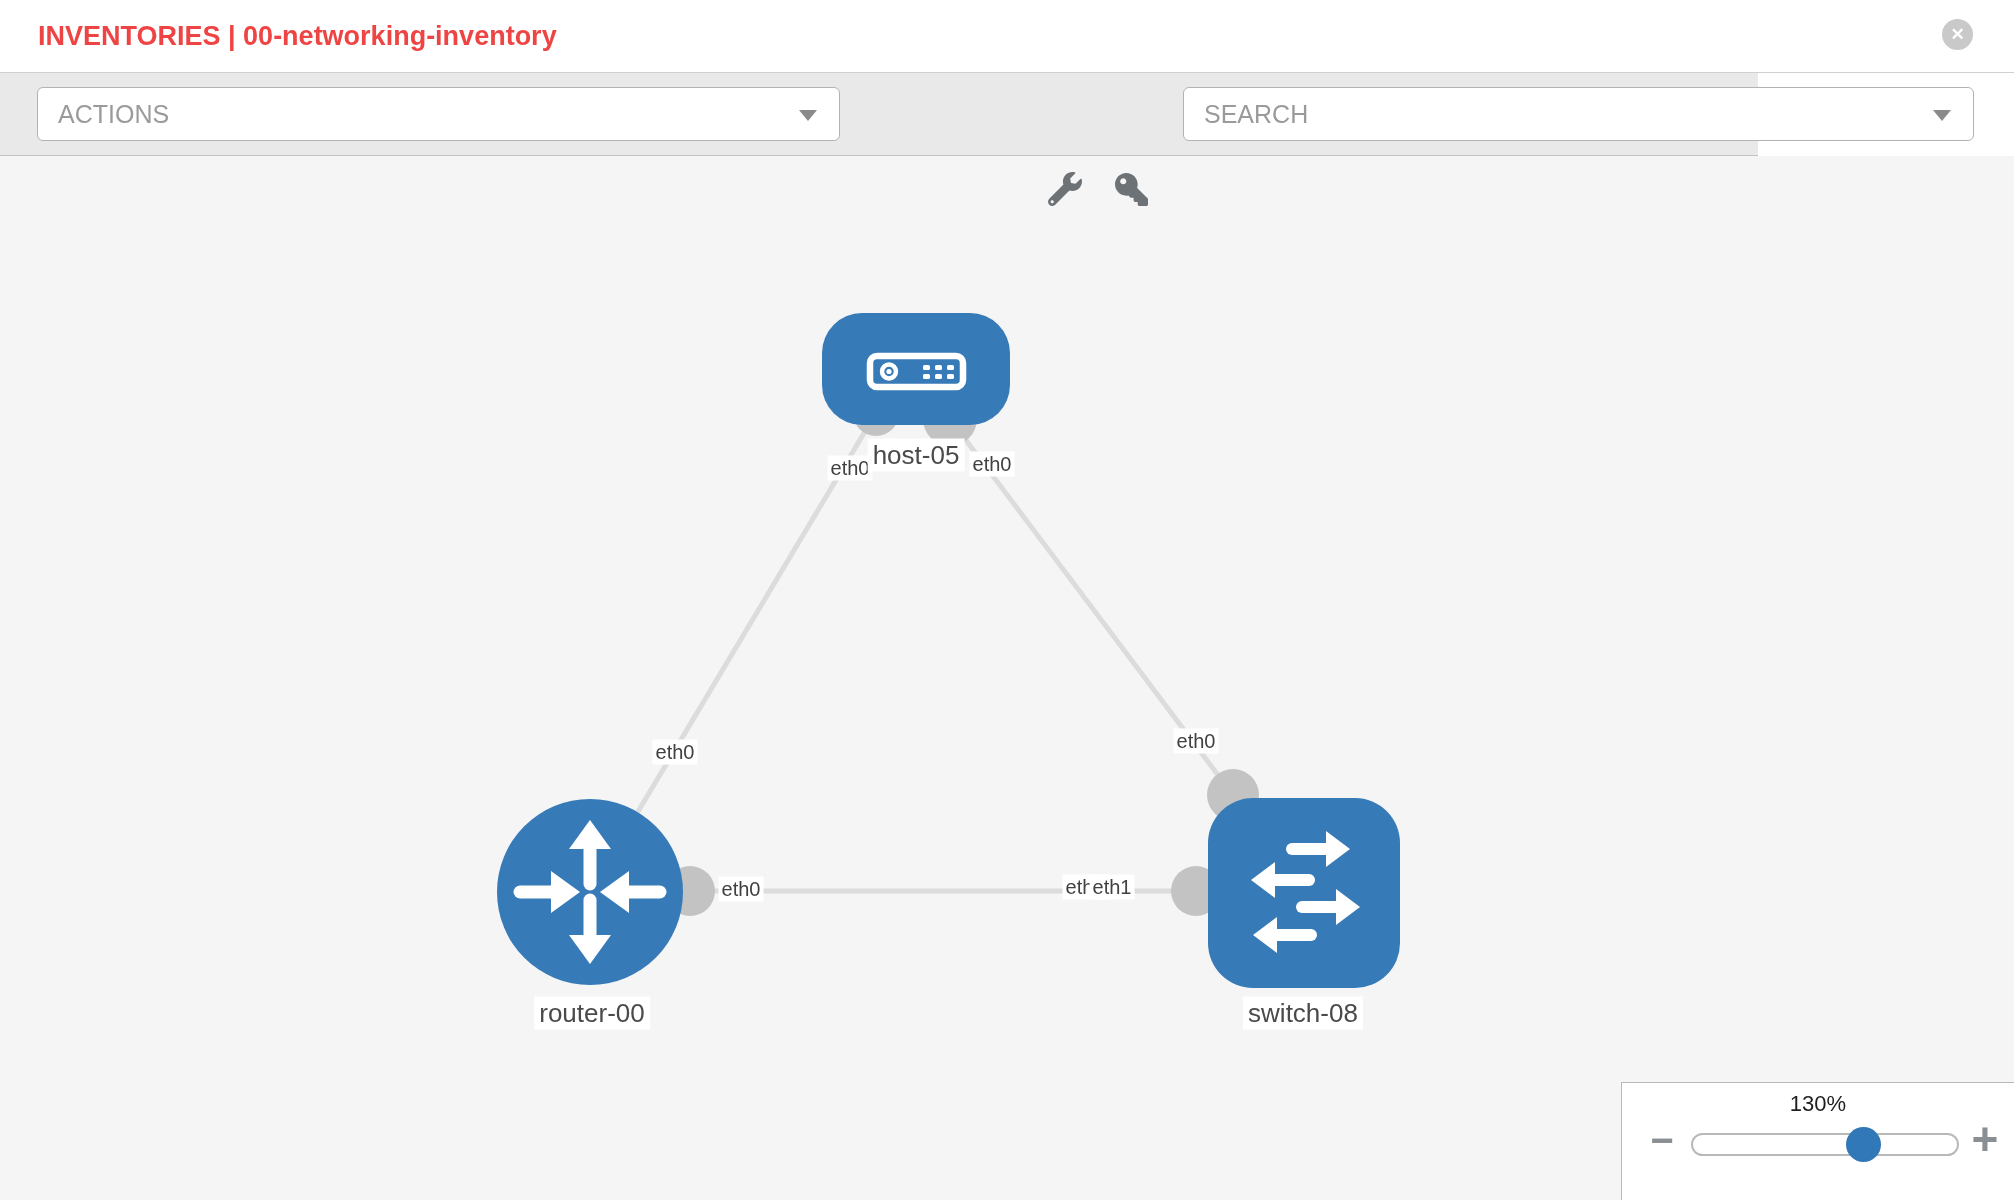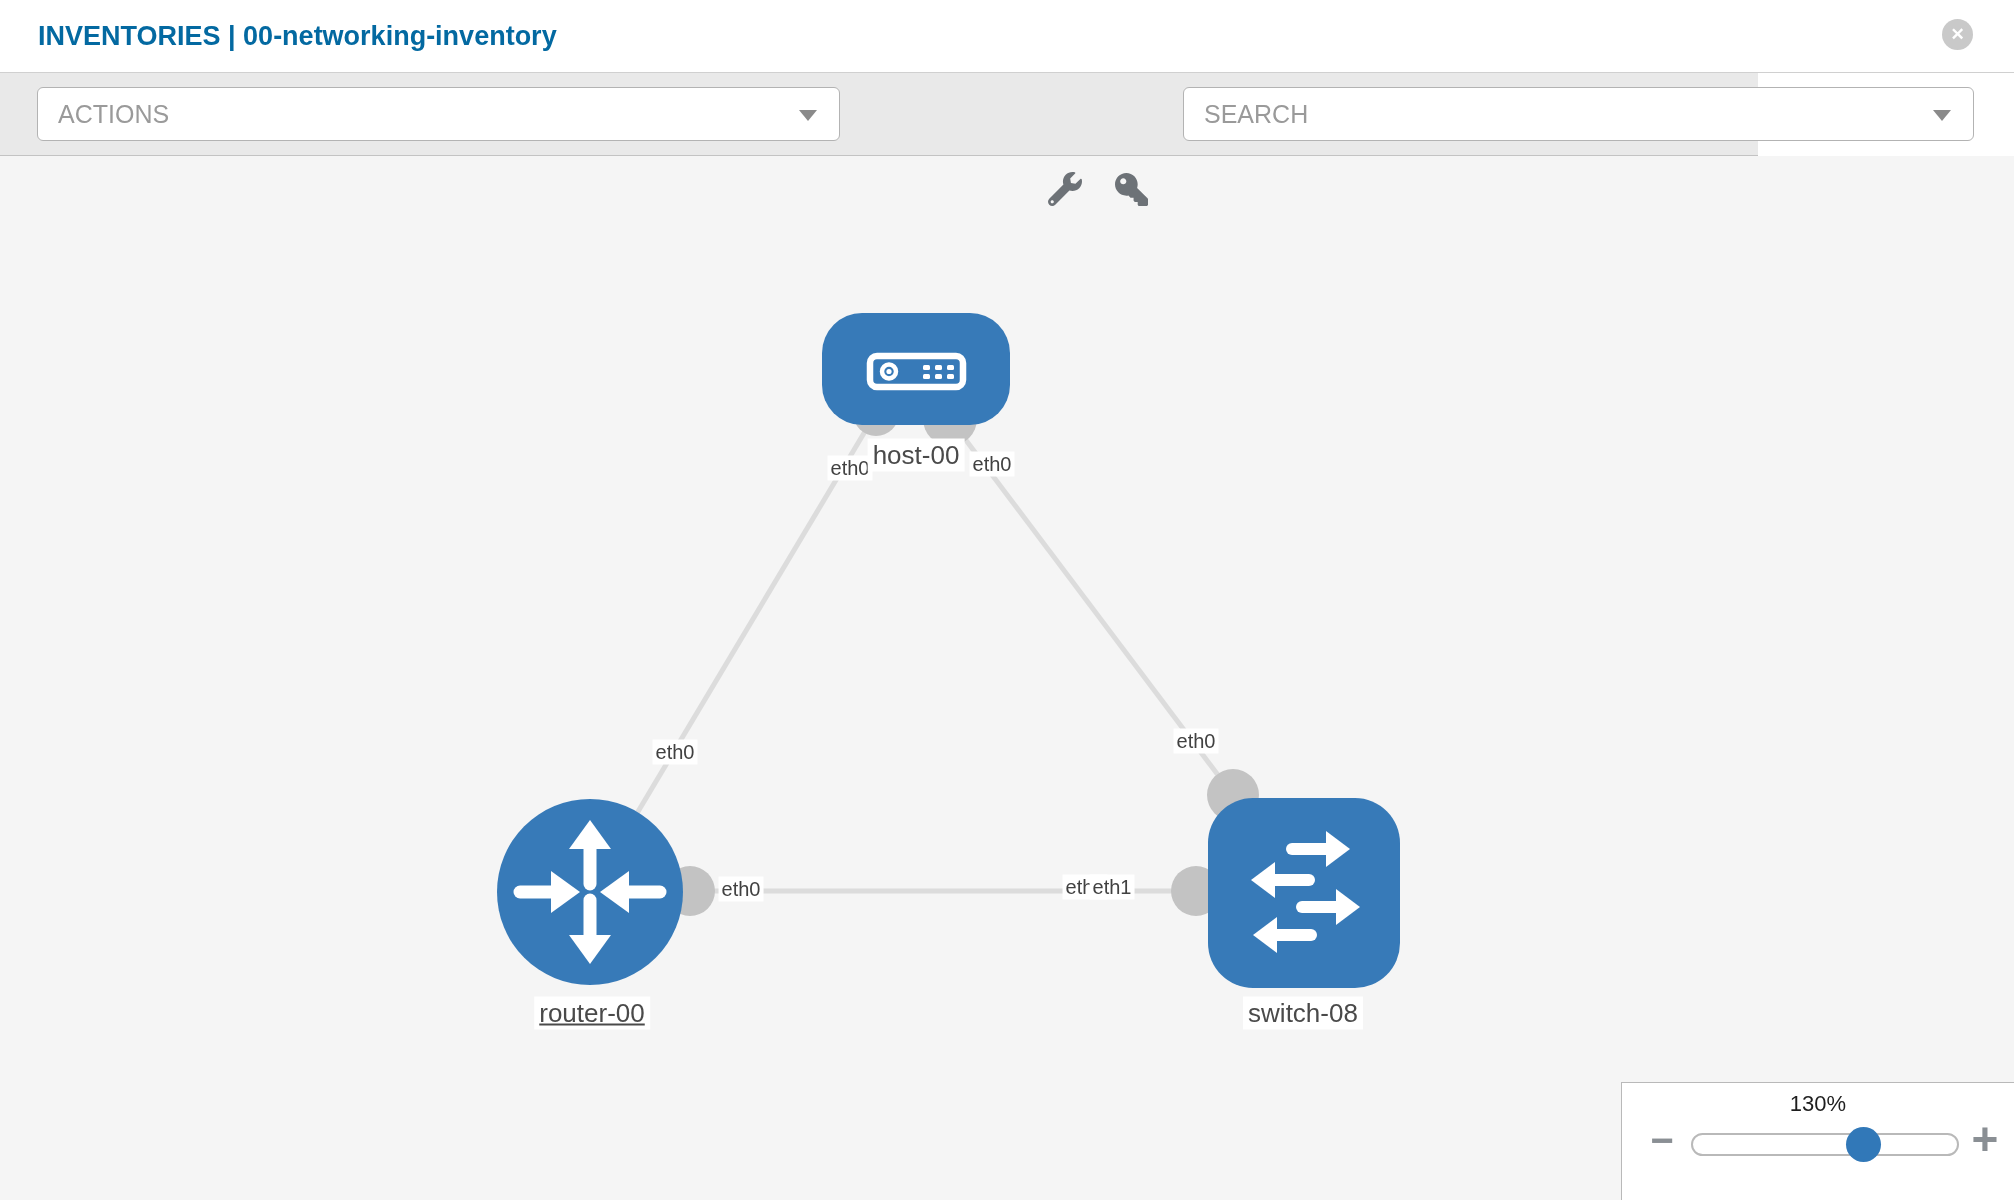--- a/index.html
+++ b/index.html
@@ -2,21 +2,21 @@
 <html><head>
 <meta charset="utf-8">
 <style>
   html,body{margin:0;padding:0;background:#fff;}
   #stage{position:relative;width:2014px;height:1200px;overflow:hidden;
          font-family:"Liberation Sans","DejaVu Sans",sans-serif;background:#fff;}
 
   
   .header{position:absolute;left:0;top:0;width:2014px;height:72px;background:#fff;
           border-bottom:1px solid #d0d0d0;z-index:30;}
-  .page-title{position:absolute;left:38px;top:21px;margin:0;font-size:27px;font-weight:700;color:#0369a1;}
+  .page-title{position:absolute;left:38px;top:21px;margin:0;font-size:27px;font-weight:700;color:#ef4444;}
   .close-btn{position:absolute;left:1942px;top:19px;width:31px;height:31px;border:none;padding:0;
              border-radius:50%;background:#c9c9c9;color:#fff;font-size:17px;font-weight:700;
              line-height:31px;text-align:center;cursor:pointer;}
 
   
   .toolbar{position:absolute;left:0;top:73px;width:1758px;height:82px;background:#e9e9e9;
            border-bottom:1px solid #c3c3c3;z-index:29;}
   .select{position:absolute;top:14px;height:54px;background:#fff;border:1px solid #b3b3b3;
           border-radius:6px;box-sizing:border-box;font-size:25px;color:#9a9a9a;
           line-height:52px;padding-left:20px;cursor:pointer;}
@@ -120,22 +120,22 @@
   </svg>
 
   <span class="lbl eth-label" style="left:675px;top:752px;">eth0</span>
   <span class="lbl eth-label" style="left:850px;top:468px;">eth0</span>
   <span class="lbl eth-label" style="left:1196px;top:741px;">eth0</span>
   <span class="lbl eth-label" style="left:992px;top:464px;">eth0</span>
   <span class="lbl eth-label" style="left:741px;top:889px;">eth0</span>
   <span class="lbl eth-label eth-under" style="left:1085px;top:887px;">eth0</span>
   <span class="lbl eth-label eth-over" style="left:1112px;top:887px;">eth1</span>
 
-  <span class="lbl node-label" style="left:916px;top:455px;">host-00</span>
-  <span class="lbl node-label" style="left:592px;top:1013px;text-decoration:underline;">router-00</span>
+  <span class="lbl node-label" style="left:916px;top:455px;">host-05</span>
+  <span class="lbl node-label" style="left:592px;top:1013px;">router-00</span>
   <span class="lbl node-label" style="left:1303px;top:1013px;">switch-08</span>
 
   <div class="zoom-panel">
     <div class="zoom-value">130%</div>
     <span class="zoom-minus">−</span>
     <div class="zoom-track"></div>
     <div class="zoom-knob"></div>
     <span class="zoom-plus">+</span>
   </div>
 

